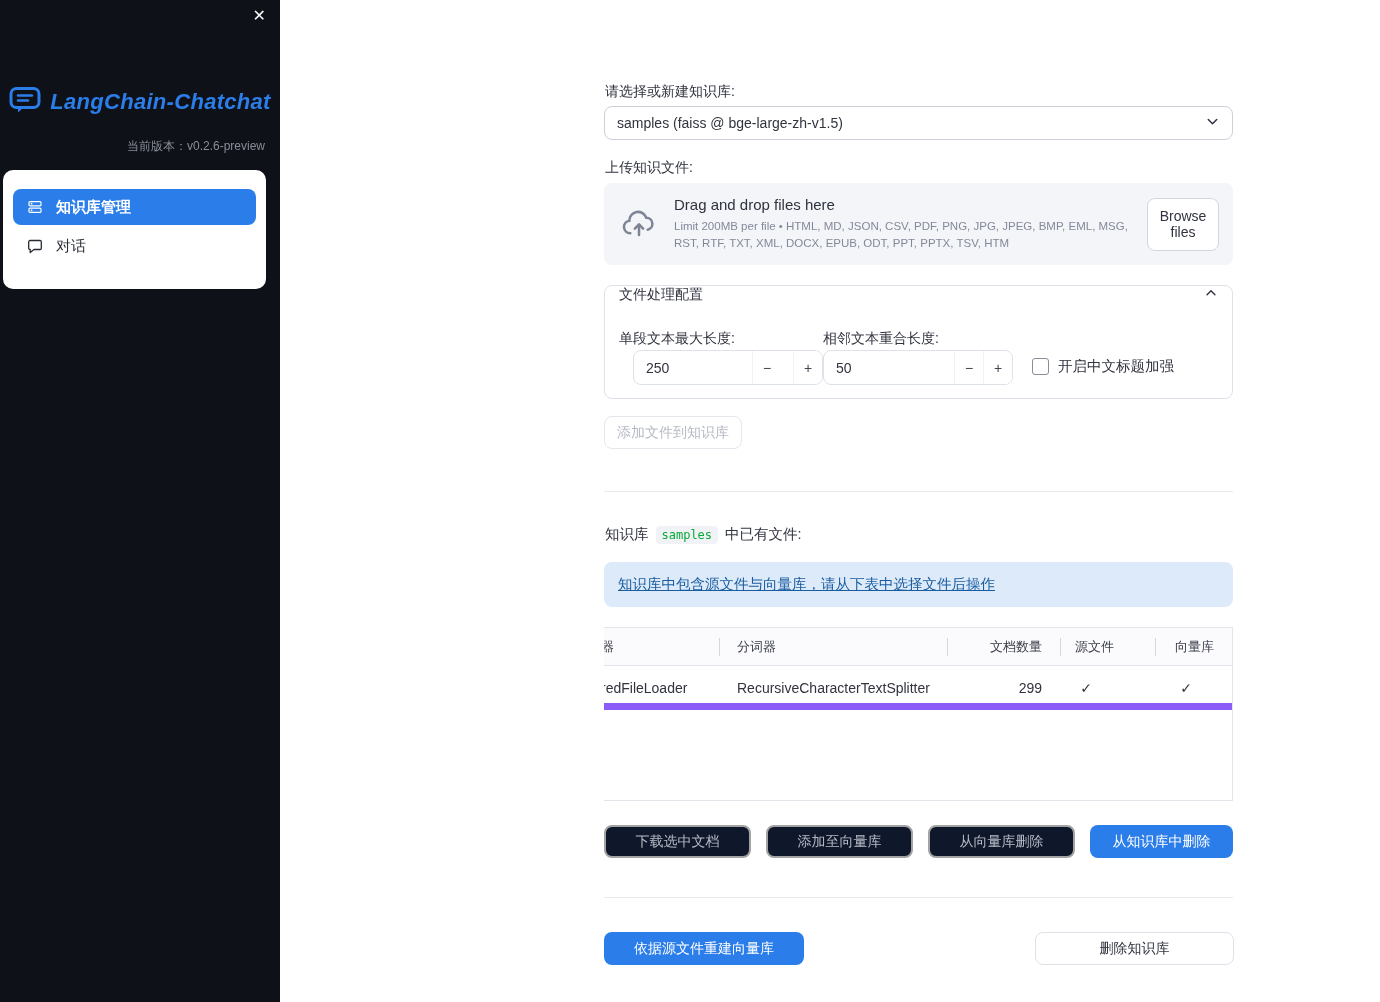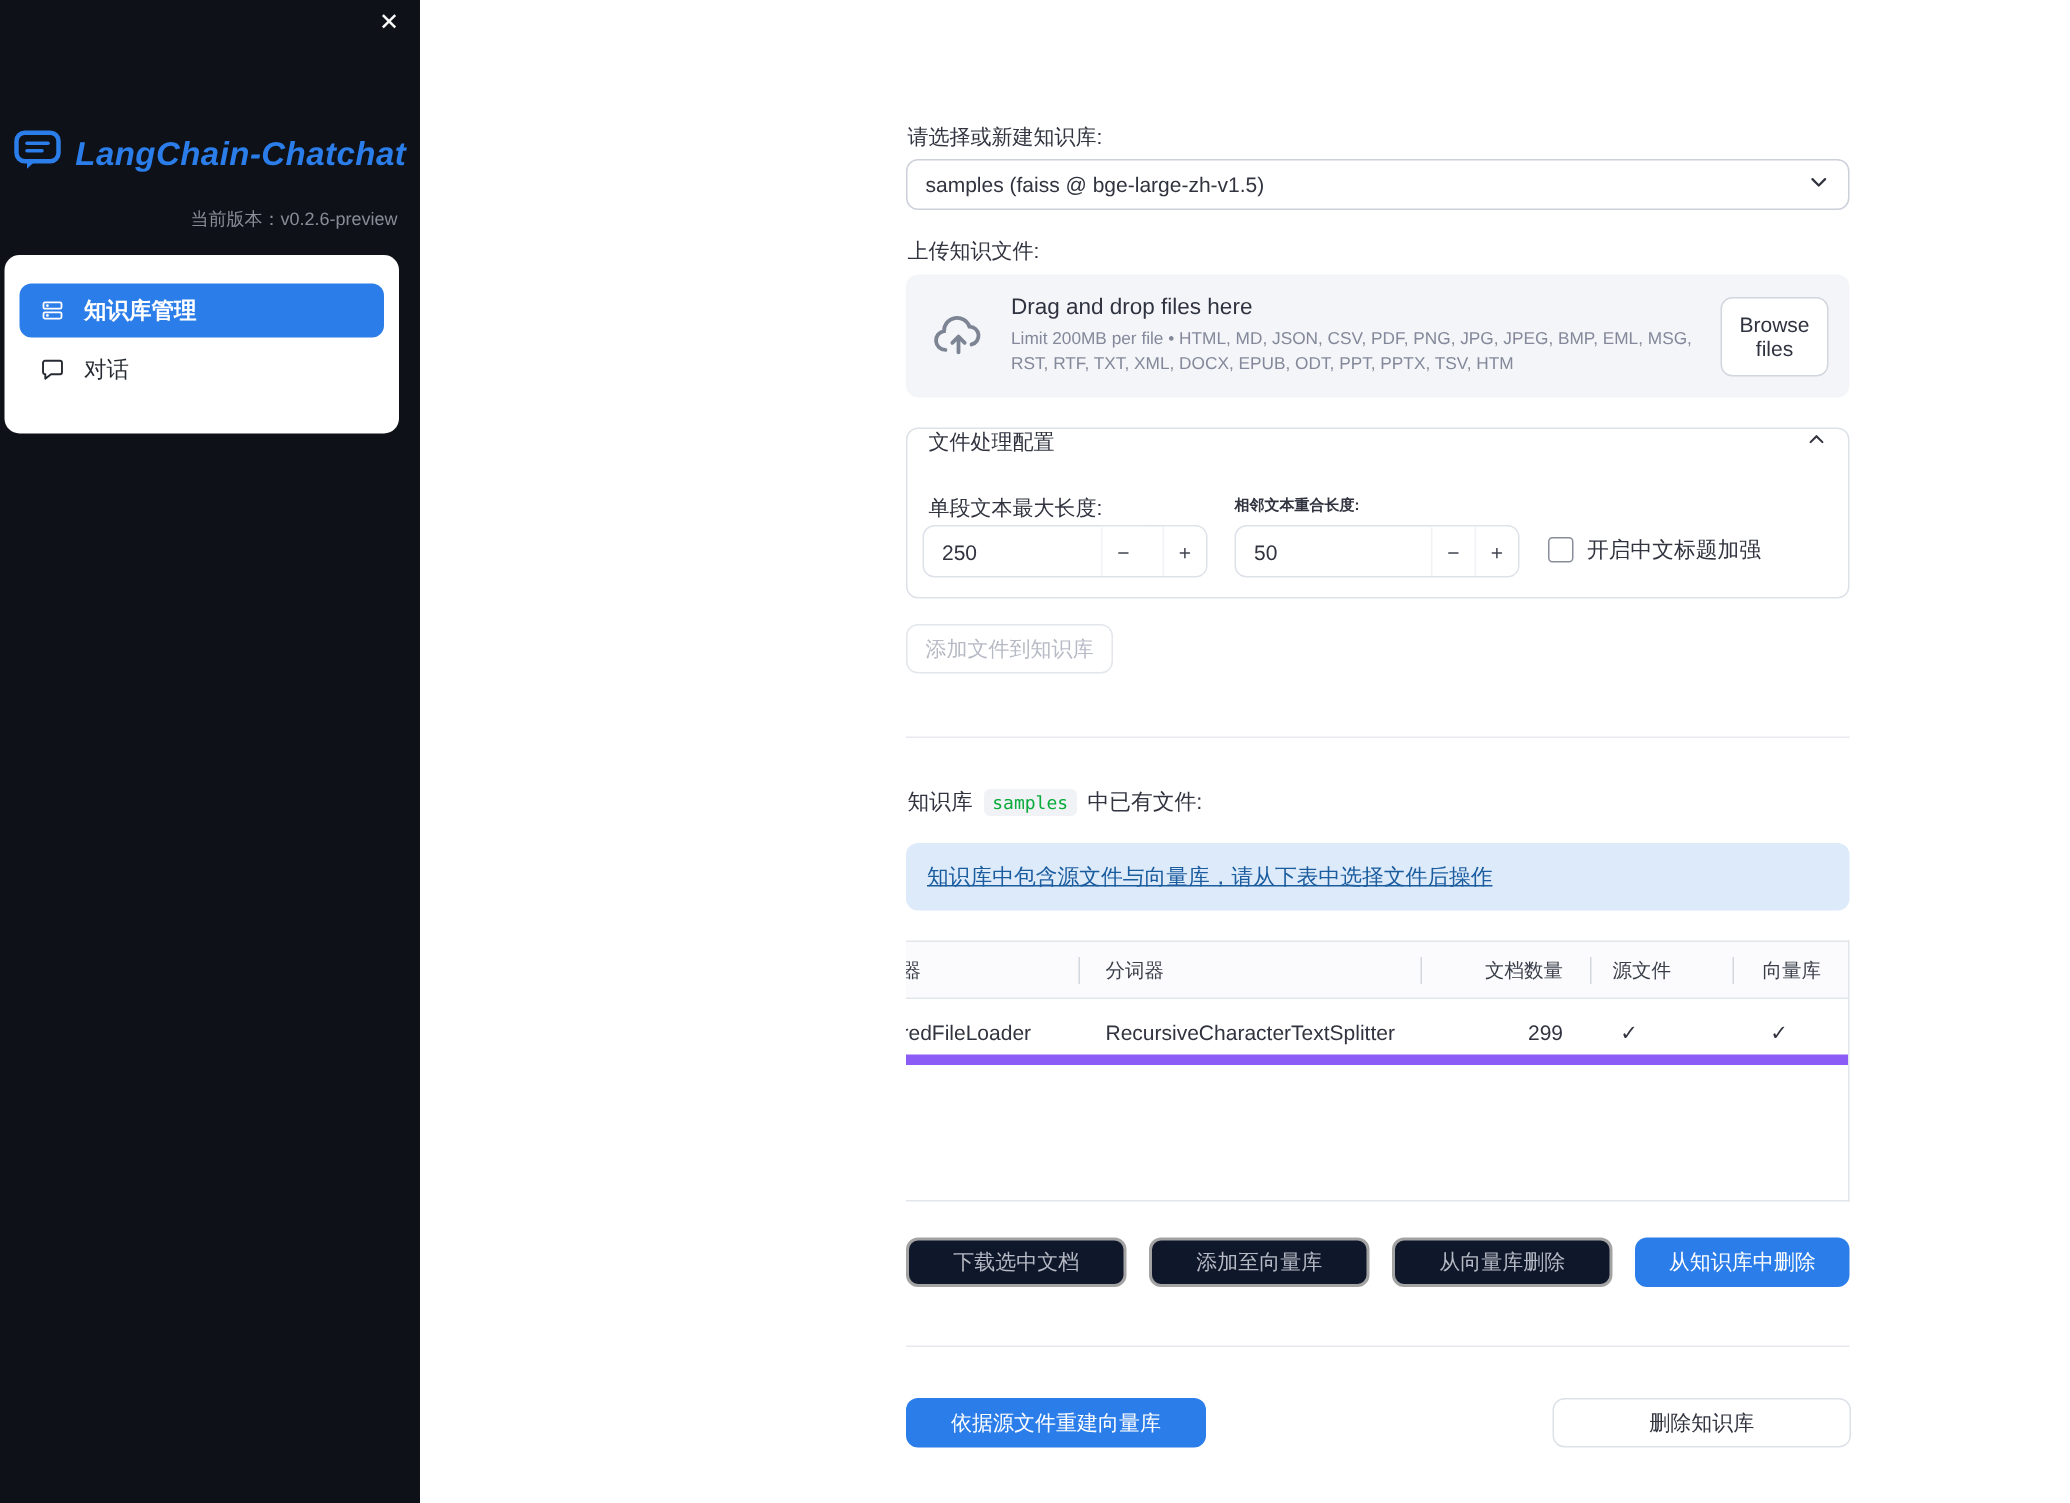--- a/index.html
+++ b/index.html
@@ -31,23 +31,23 @@
 
   .dropzone { position:absolute; top:183px; left:0; width:629px; height:82px; background:#f4f5f8; border-radius:8px; display:flex; align-items:center; padding:0 14px 0 16px; gap:16px; cursor:pointer; }
   .drop-text { flex:1; }
   .drop-title { font-size:15px; color:#2f3340; }
   .drop-limit { font-size:11.5px; color:#83899a; line-height:1.45; margin-top:5px; max-width:476px; }
   .browse-btn { width:72px; min-height:53px; background:#fff; border:1px solid #d2d6de; border-radius:8px; font-size:14px; color:#2f3340; display:flex; align-items:center; justify-content:center; text-align:center; padding:6px; cursor:pointer; }
 
   .expander { position:absolute; top:285px; left:0; width:629px; height:114px; border:1px solid #dde1e8; border-radius:8px; background:#fff; }
   .exp-header { height:36px; display:flex; justify-content:space-between; padding:0 14px; cursor:pointer;font-family:Liberation Mono, monospace; }
   .lbl-chunk { position:absolute; left:14px; top:44px; font-size:14px; }
-  .lbl-overlap { position:absolute; left:218px; top:44px; font-size:10px;font-weight:bold; }
+  .lbl-overlap { position:absolute; left:218px; top:44px; font-size:14px; }
   .numinput { position:absolute; top:64px; width:190px; height:35px; border:1px solid #dde1e8; border-radius:8px; display:flex; align-items:stretch; overflow:hidden; background:#fff; }
-  #num-chunk { left:10px;gap:12px; }
+  #num-chunk { left:28px;gap:12px; }
   #num-overlap { left:218px; }
   .numval { flex:1; min-width:0; border:none; outline:none; padding:0 0 0 12px; font-size:14px; color:#31333F; font-family:inherit; background:transparent; }
   .stepbtn { width:29px; display:flex; align-items:center; justify-content:center; font-size:14px; color:#41454f; cursor:pointer; border-left:1px solid #f0f2f5; background:#fff; }
   .checkbox-row { position:absolute; left:427px; top:71px; display:flex; align-items:center; gap:9px; }
   .checkbox { width:17px; height:17px; border:1.6px solid #878d99; border-radius:3px; background:#fff; cursor:pointer; }
   .checkbox-label { font-size:14.5px; white-space:nowrap; }
 
   .add-btn { position:absolute; top:416px; left:0; height:33px; width:138px; border:1px solid #e3e6eb; border-radius:8px; background:#fff; color:#b6bac4; font-size:14px; display:flex; align-items:center; justify-content:center; cursor:not-allowed; }
 
   .hr { position:absolute; left:0; width:629px; height:1px; background:#e7e9ee; }

